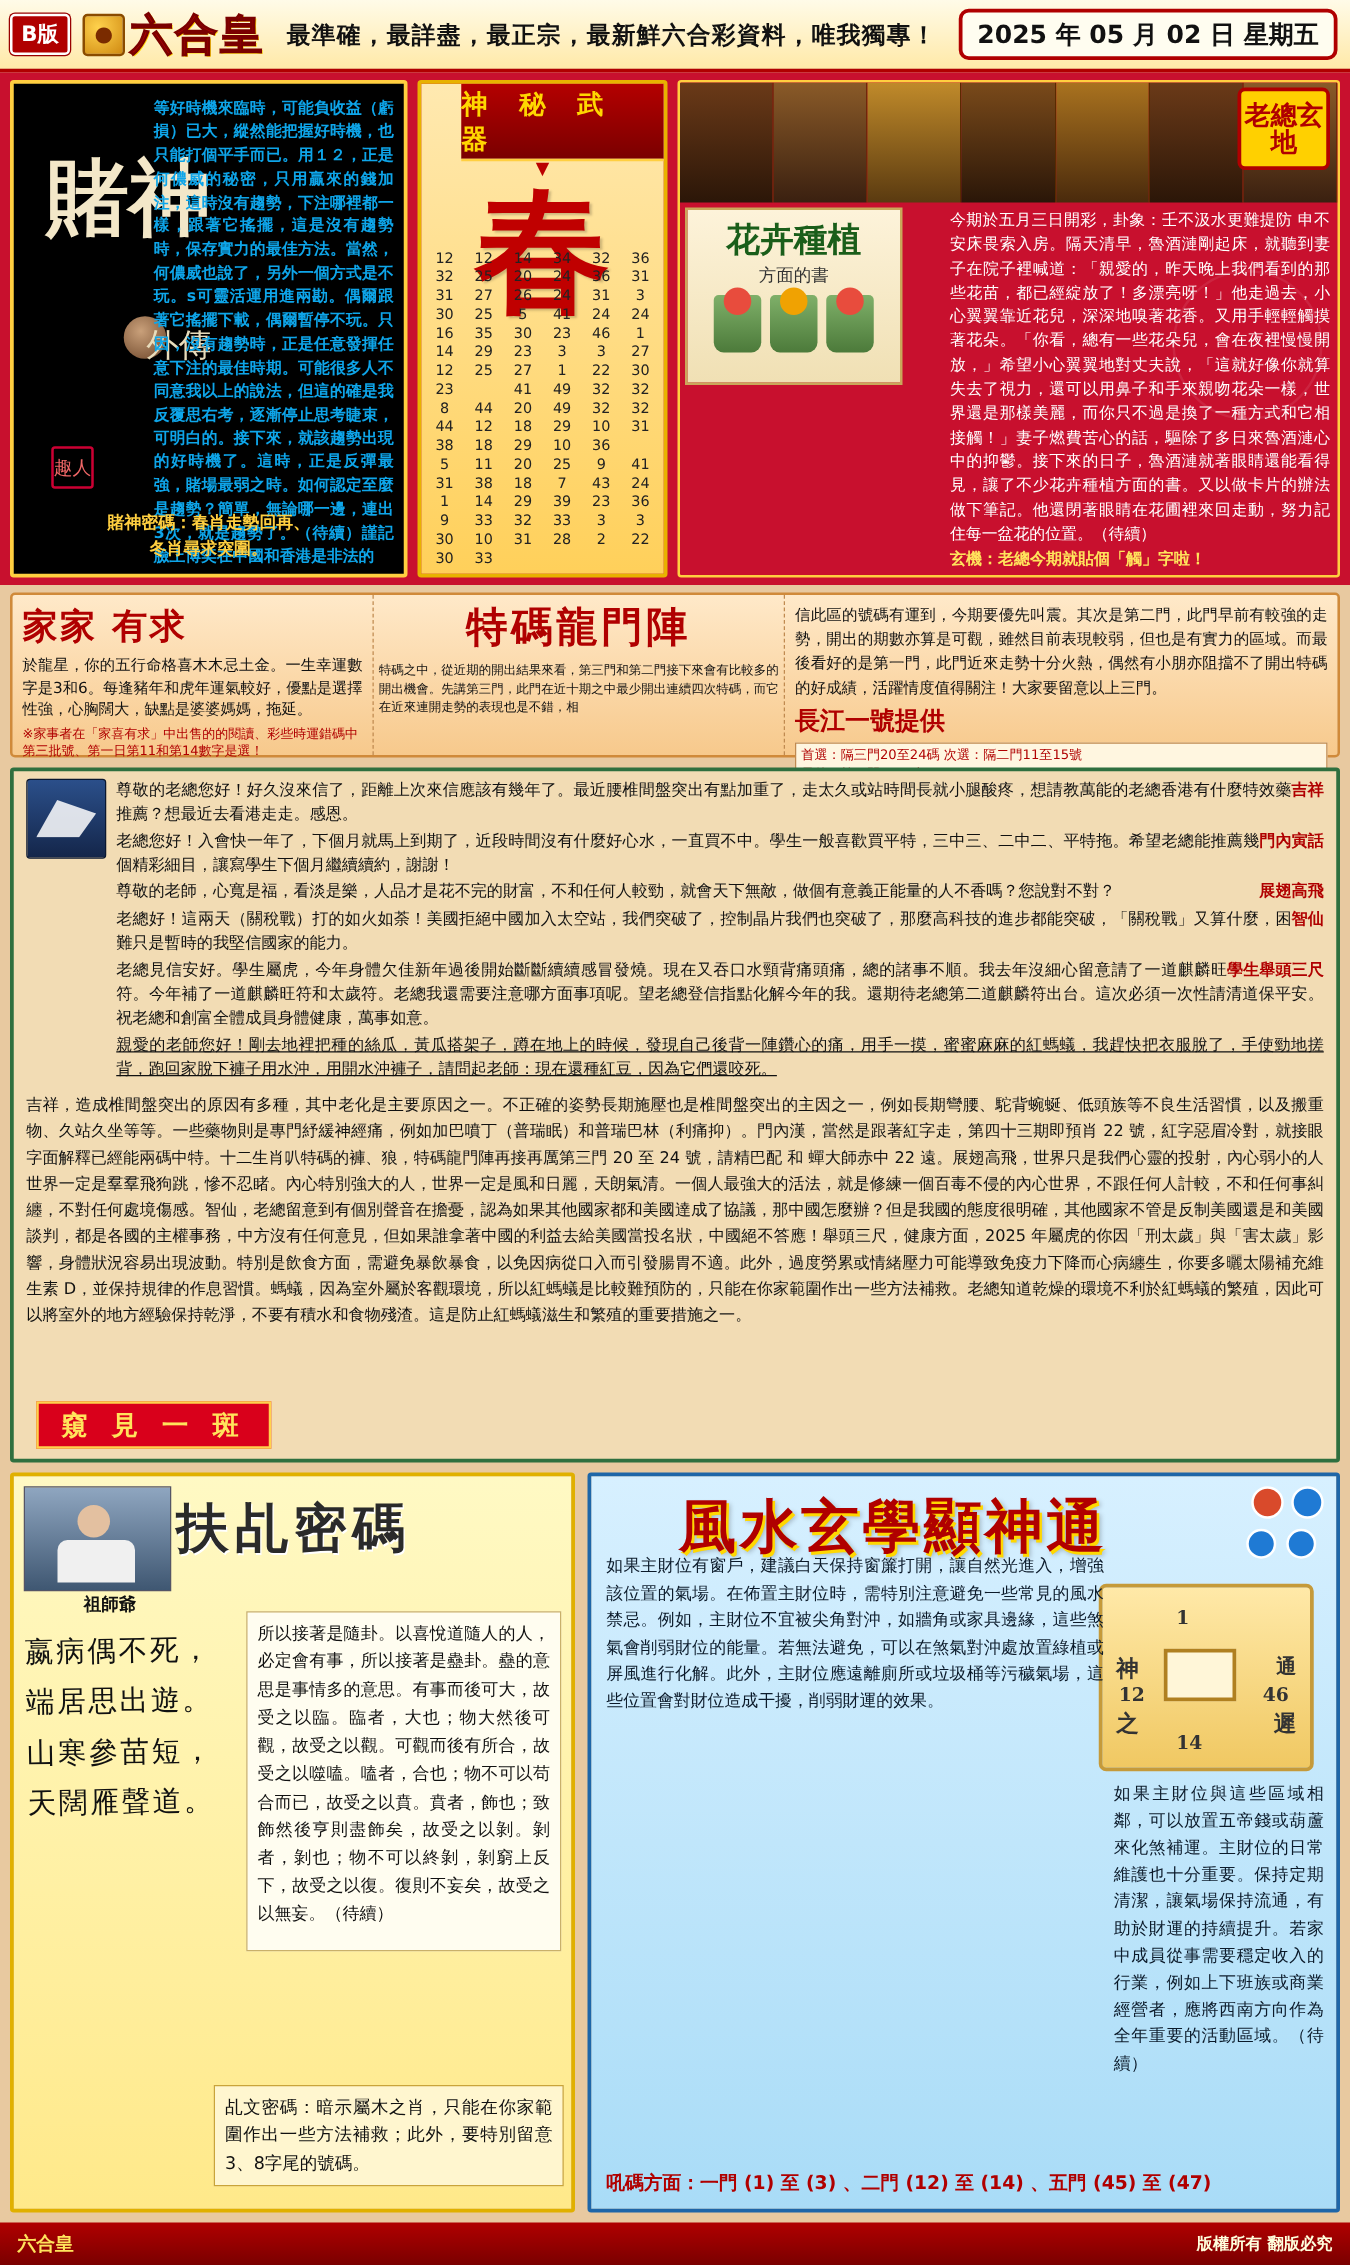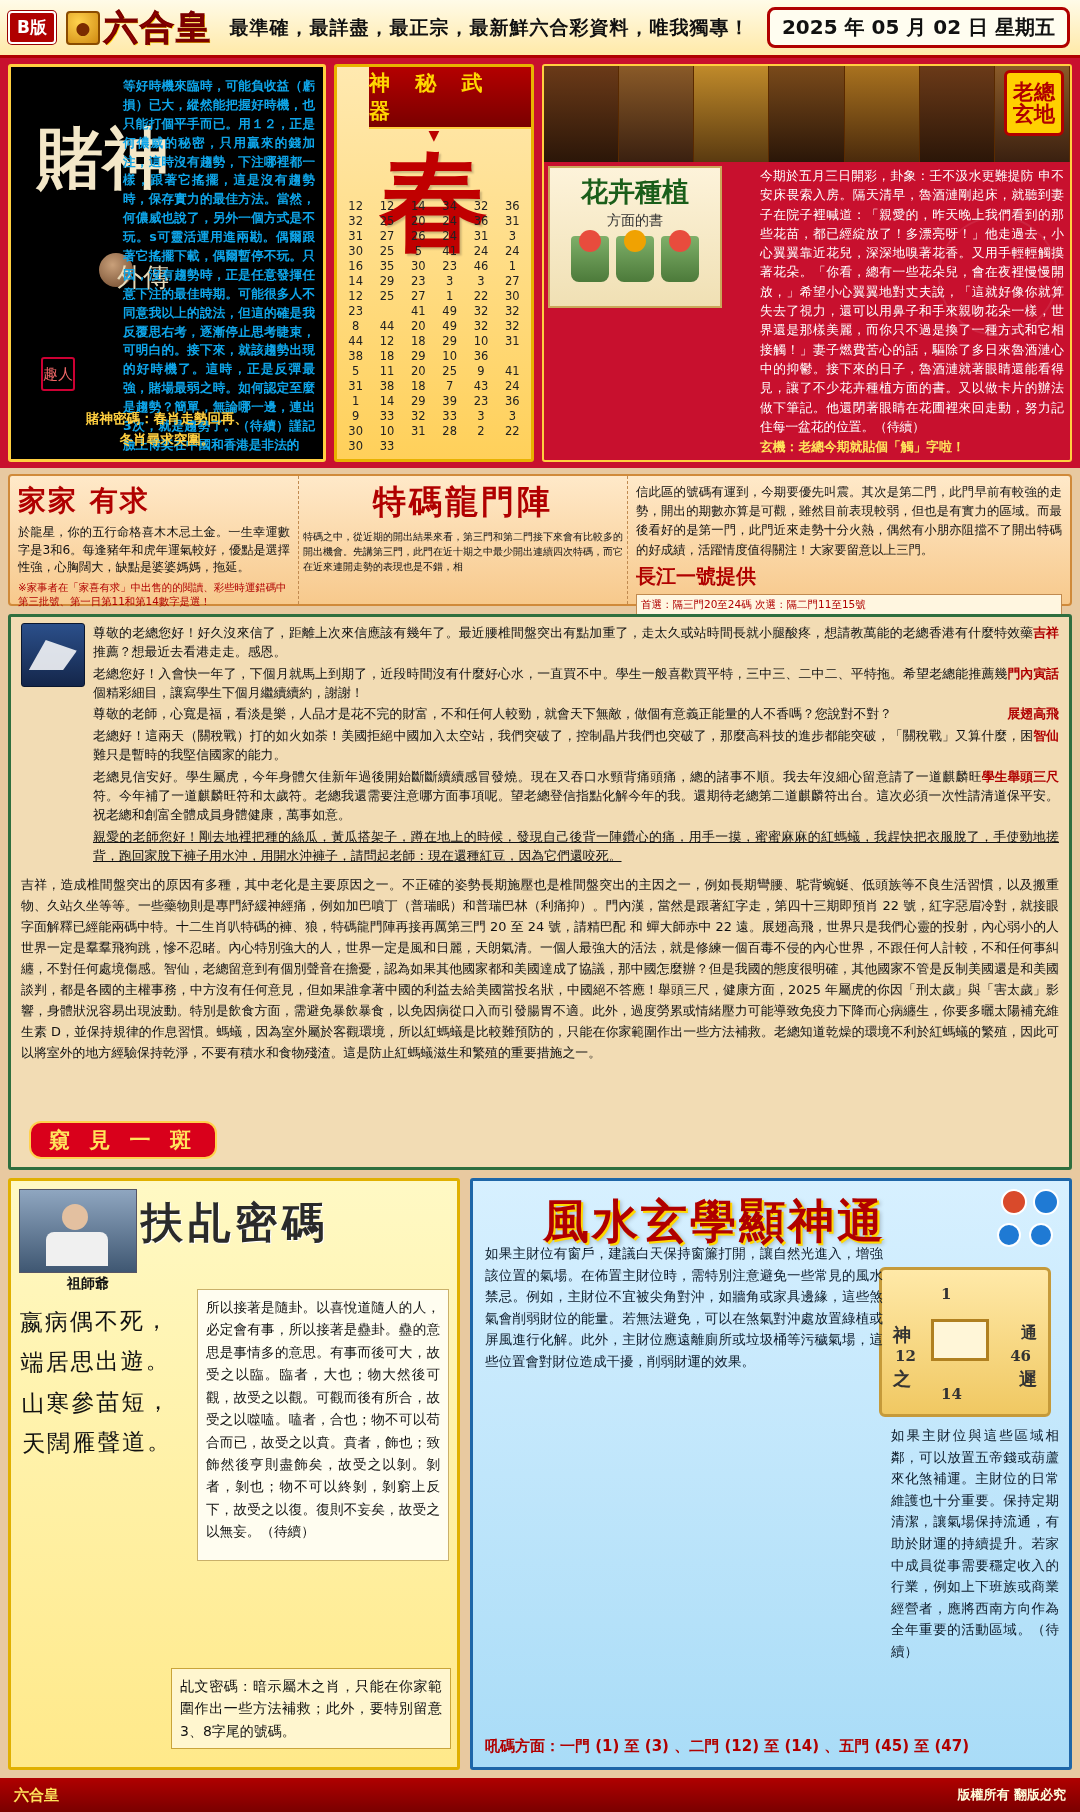--- a/index.html
+++ b/index.html
@@ -115,21 +115,21 @@
 
   .panel-right {
     flex:1; position:relative; background:#c8102e; border:2px solid #ffcf40;
     border-radius:3px; overflow:hidden;
   }
   .photostrip {
     position:absolute; left:0; top:0; right:0; height:96px; display:flex;
   }
   .photostrip div { flex:1; border-right:1px solid #5a2a00; }
   .rt-badge {
-    position:absolute; right:6px; top:4px; width:60px;height:66px;
+    position:absolute; right:6px; top:4px; width:74px;height:66px;
     background:#ffd000; border:3px solid #b00000; border-radius:6px;
     color:#b00000; font-size:21px; font-weight:bold; line-height:1.05;
     display:flex;align-items:center;justify-content:center;text-align:center;
     z-index:3;
   }
   .rt-img {
     position:absolute; left:4px; top:100px; width:174px; height:142px;
     background:linear-gradient(#fdf3da,#f0e0b4);
     border:2px solid #caa75a; display:flex;flex-direction:column;
     align-items:center; justify-content:flex-start; padding-top:6px;
@@ -212,21 +212,21 @@
   .mb-col { flex:1; text-align:justify; }
   .mb-name-r { float:right; color:#b00000; font-weight:bold; }
   .mb-p { margin:0 0 2px 0; text-align:justify; }
   .u { text-decoration:underline; }
   .mb-big {
     margin-top:8px; font-size:12.9px; line-height:1.62; text-align:justify;
   }
   .peek {
     position:absolute; left:18px; bottom:8px;
     background:#d9001b; color:#ffe45c; font-size:21px; font-weight:bold;
-    letter-spacing:6px; padding:3px 18px; border:2px solid #ffd24d; border-radius:12px;
+    letter-spacing:6px; padding:3px 18px; border:2px solid #ffd24d; border-radius:0;
   }
 
   
   .bl {
     position:absolute; left:8px; top:1178px; width:452px; height:592px;
     background:linear-gradient(#fff9c4,#ffe98a);
     border:3px solid #e0b000; border-radius:3px; overflow:hidden;
   }
   .bl-photo {
     position:absolute; left:8px; top:8px; width:118px; height:84px;

